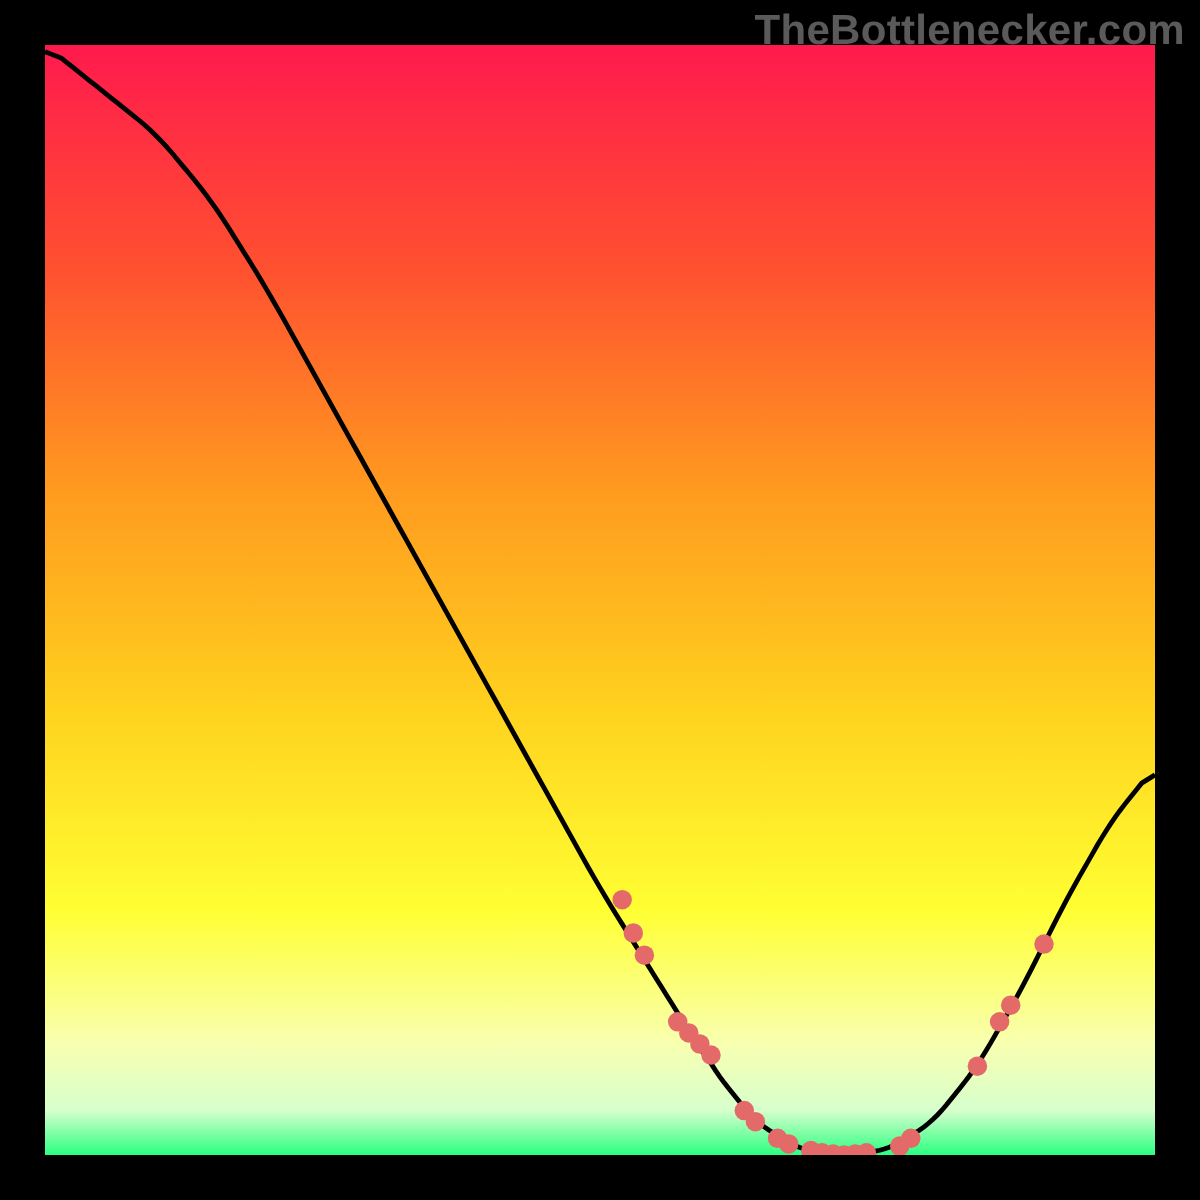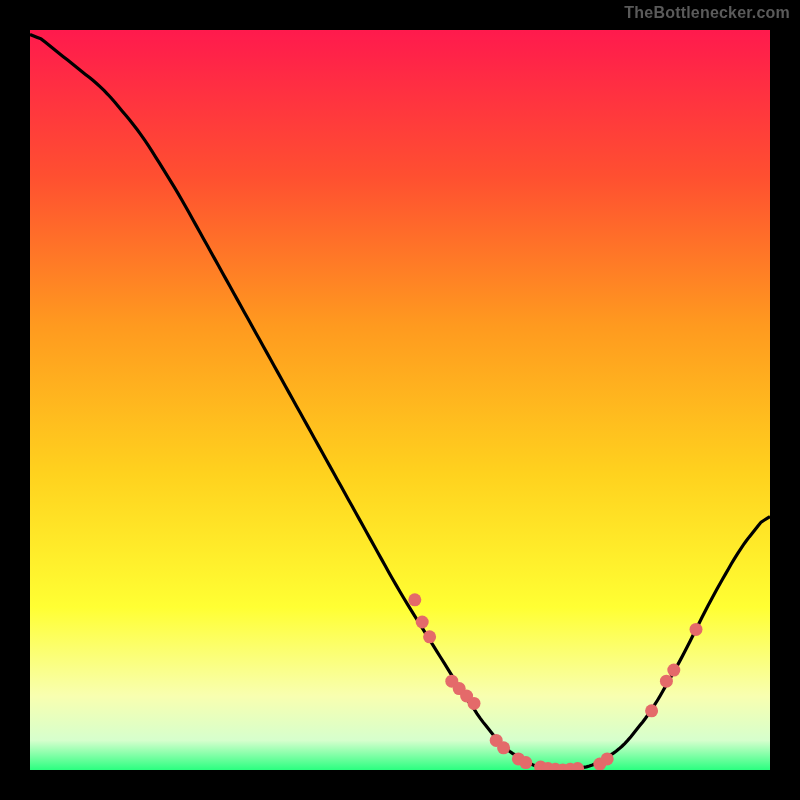--- a/index.html
+++ b/index.html
@@ -15,21 +15,21 @@
     position: relative;
     width: 800px;
     height: 800px;
     background: #000000;
   }
   .attribution {
     position: absolute;
     top: 4px;
     right: 10px;
     color: #5a5a5a;
-    font-size: 16px;
+    font-size: 28px;
     font-weight: bold;
     letter-spacing: 0.2px;
     z-index: 10;
   }
   .plot-area {
     position: absolute;
     left: 30px;
     top: 30px;
     width: 740px;
     height: 740px;

